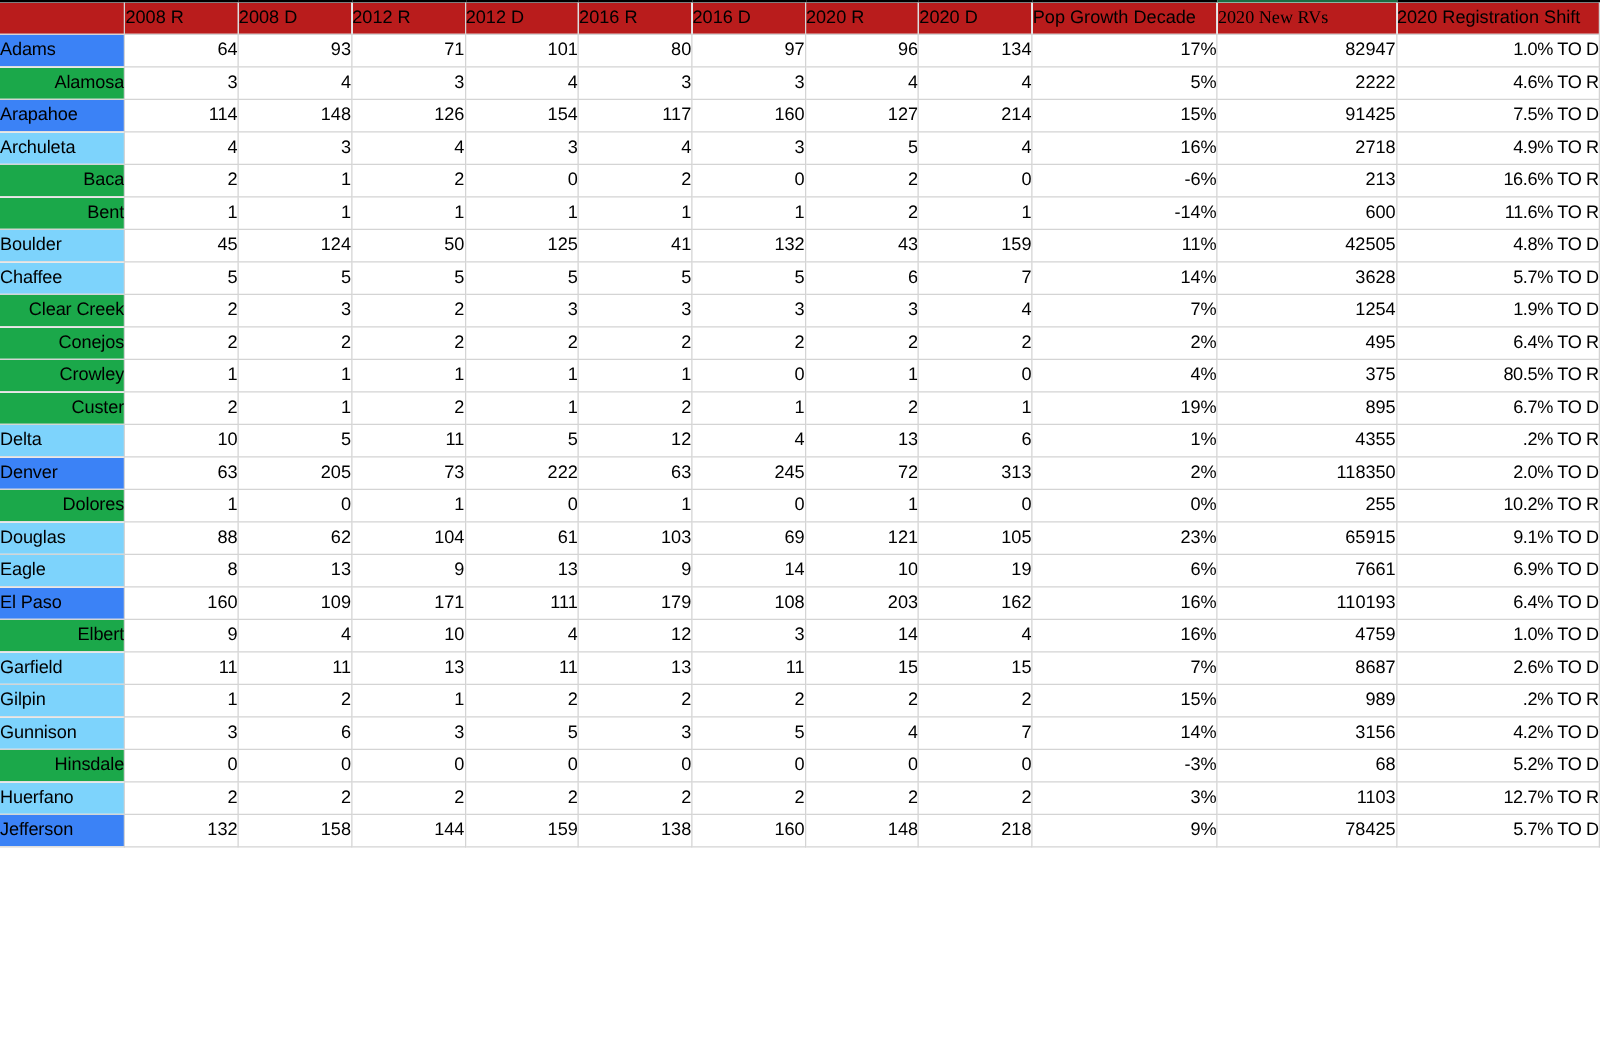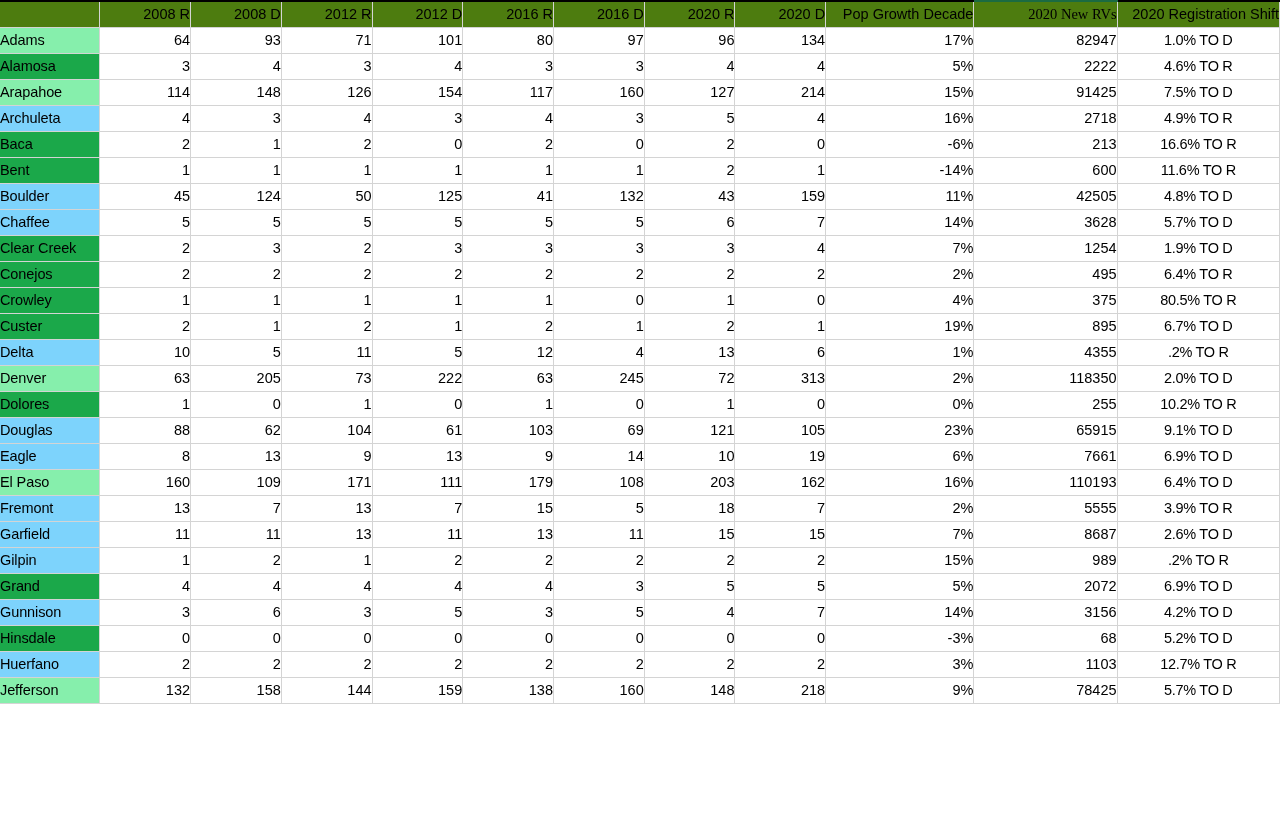--- a/index.html
+++ b/index.html
@@ -27,25 +27,25 @@
     height: 26px;
     overflow: hidden;
     white-space: nowrap;
     font-size: 14.5px;
     font-weight: normal;
     color: #000000;
   }
   
   thead th {
     border-top: 2px solid #000000;
-    text-align: right;
+    text-align: left;
     padding-left: 5px;
     height: 23px;
     font-size: 14.5px;
-    background: #4d7c0f;
+    background: #b91c1c;
     vertical-align: middle;
   }
   thead th.corner {
     border-top: 2px solid #000000;
   }
   thead th.greentop {
     border-top: 2px solid #1b6b42;
     font-family: Liberation Serif, serif;
   }
   
@@ -63,29 +63,29 @@
   }
   td.name {
     padding-left: 4px;
     font-size: 16px;
     vertical-align: middle;
     border-right: 1px solid #ffffff;
     letter-spacing: -0.1px;
   }
   td.shift {
     padding-left: 6px;
-    text-align: center;
+    text-align: right;
     font-weight: bold;
     font-size: 14px;
     vertical-align: middle;
     letter-spacing: -0.3px;
   }
   
-  .fill-red    { background: #86efac; color: #7a0000; }
-  .fill-green  { background: #1BA84A; color: #000000; }
+  .fill-red    { background: #3b82f6; color: #7a0000; }
+  .fill-green  { background: #1BA84A; color: #000000; text-align: right; }
   .fill-yellow { background: #7dd3fc; color: #000000; }
   
   .to-d { color: #1F6FB5; }
   .to-r { color: #CC0000; }
 </style>
 </head>
 <body>
 
 <table id="sheet">
   <colgroup>
@@ -365,32 +365,32 @@
         <td class="num">111</td>
         <td class="num">179</td>
         <td class="num">108</td>
         <td class="num">203</td>
         <td class="num">162</td>
         <td class="num">16%</td>
         <td class="num">110193</td>
         <td class="shift to-d">6.4% TO D</td>
       </tr>
       <tr>
-        <td class="name fill-yellow">Fremont</td>
-        <td class="num">13</td>
-        <td class="num">7</td>
-        <td class="num">13</td>
-        <td class="num">7</td>
-        <td class="num">15</td>
-        <td class="num">5</td>
-        <td class="num">18</td>
-        <td class="num">7</td>
-        <td class="num">2%</td>
-        <td class="num">5555</td>
-        <td class="shift to-r">3.9% TO R</td>
+        <td class="name fill-green">Elbert</td>
+        <td class="num">9</td>
+        <td class="num">4</td>
+        <td class="num">10</td>
+        <td class="num">4</td>
+        <td class="num">12</td>
+        <td class="num">3</td>
+        <td class="num">14</td>
+        <td class="num">4</td>
+        <td class="num">16%</td>
+        <td class="num">4759</td>
+        <td class="shift to-d">1.0% TO D</td>
       </tr>
       <tr>
         <td class="name fill-yellow">Garfield</td>
         <td class="num">11</td>
         <td class="num">11</td>
         <td class="num">13</td>
         <td class="num">11</td>
         <td class="num">13</td>
         <td class="num">11</td>
         <td class="num">15</td>
@@ -407,34 +407,20 @@
         <td class="num">2</td>
         <td class="num">2</td>
         <td class="num">2</td>
         <td class="num">2</td>
         <td class="num">2</td>
         <td class="num">15%</td>
         <td class="num">989</td>
         <td class="shift to-r">.2% TO R</td>
       </tr>
       <tr>
-        <td class="name fill-green">Grand</td>
-        <td class="num">4</td>
-        <td class="num">4</td>
-        <td class="num">4</td>
-        <td class="num">4</td>
-        <td class="num">4</td>
-        <td class="num">3</td>
-        <td class="num">5</td>
-        <td class="num">5</td>
-        <td class="num">5%</td>
-        <td class="num">2072</td>
-        <td class="shift to-d">6.9% TO D</td>
-      </tr>
-      <tr>
         <td class="name fill-yellow">Gunnison</td>
         <td class="num">3</td>
         <td class="num">6</td>
         <td class="num">3</td>
         <td class="num">5</td>
         <td class="num">3</td>
         <td class="num">5</td>
         <td class="num">4</td>
         <td class="num">7</td>
         <td class="num">14%</td>

